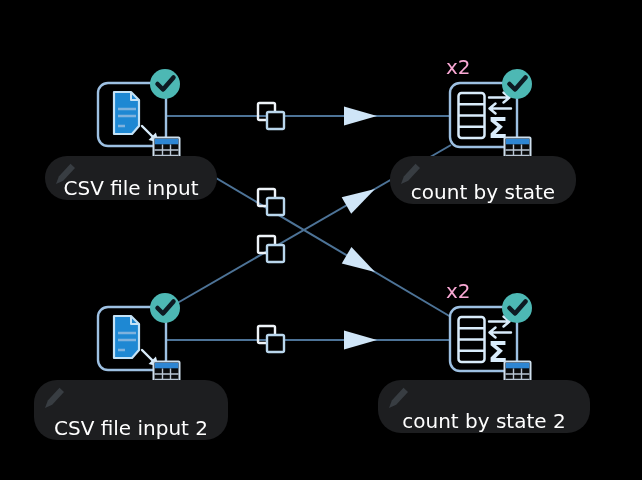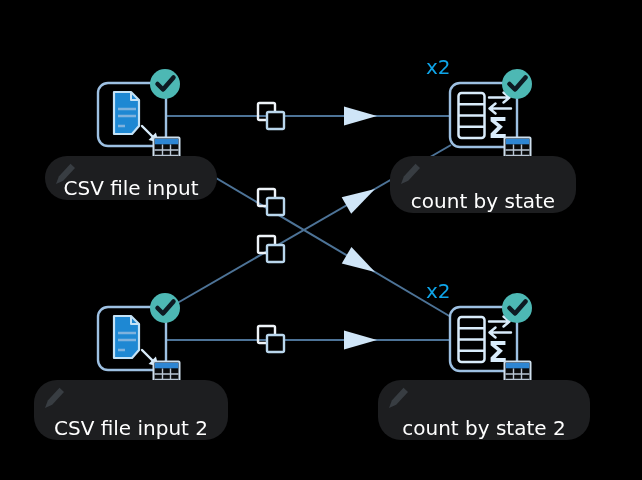--- a/index.html
+++ b/index.html
@@ -27,21 +27,21 @@
   .col-rect { fill:none; stroke:var(--icon_light); stroke-width:2.5; }
   .col-div { stroke:var(--icon_light); stroke-width:2.5; fill:none; }
   .sigma { fill:var(--icon_light); font-family:"DejaVu Sans", sans-serif; font-size:29px; font-weight:bold; }
   .pill {
     position:absolute; background:var(--pill_bg); border-radius:23px;
     color:var(--pill_text); font-size:20px; display:flex; align-items:flex-end;
     justify-content:center; white-space:nowrap;
   }
   .pencil { position:absolute; left:7px; top:4px; }
   .pencil path { fill:var(--pencil); }
-  .x2 { position:absolute; color:#0ea5e9; font-size:20px; }
+  .x2 { position:absolute; color:#f9a8d4; font-size:20px;margin-left:20px; }
 </style>
 </head>
 <body>
 
 <div class="canvas">
 
   <svg class="layer" width="642" height="480" viewBox="0 0 642 480">
 
     <g>
       <path class="wire" d="M166,116 H450"></path>
@@ -167,34 +167,34 @@
   <div class="x2" style="left:426px;top:55px">x2</div>
   <div class="x2" style="left:426px;top:279px">x2</div>
 
   <div class="pill" style="left:45px;top:156px;width:172px;height:44px">
     <svg class="pencil" width="26" height="26" viewBox="0 0 26 26">
       <path d="M4,24 L6.8,16.5 L18.5,3.8 L23,8 L11.2,20.8 Z"></path>
     </svg>
     <span>CSV file input</span>
   </div>
 
-  <div class="pill" style="left:390px;top:156px;width:186px;height:57px">
+  <div class="pill" style="left:390px;top:156px;width:186px;height:48px">
     <svg class="pencil" width="26" height="26" viewBox="0 0 26 26">
       <path d="M4,24 L6.8,16.5 L18.5,3.8 L23,8 L11.2,20.8 Z"></path>
     </svg>
     <span>count by state</span>
   </div>
 
   <div class="pill" style="left:34px;top:380px;width:194px;height:60px">
     <svg class="pencil" width="26" height="26" viewBox="0 0 26 26">
       <path d="M4,24 L6.8,16.5 L18.5,3.8 L23,8 L11.2,20.8 Z"></path>
     </svg>
     <span>CSV file input 2</span>
   </div>
 
-  <div class="pill" style="left:378px;top:380px;width:212px;height:60px">
+  <div class="pill" style="left:378px;top:380px;width:212px;height:53px">
     <svg class="pencil" width="26" height="26" viewBox="0 0 26 26">
       <path d="M4,24 L6.8,16.5 L18.5,3.8 L23,8 L11.2,20.8 Z"></path>
     </svg>
     <span>count by state 2</span>
   </div>
 
 </div>
 
 </body></html>

